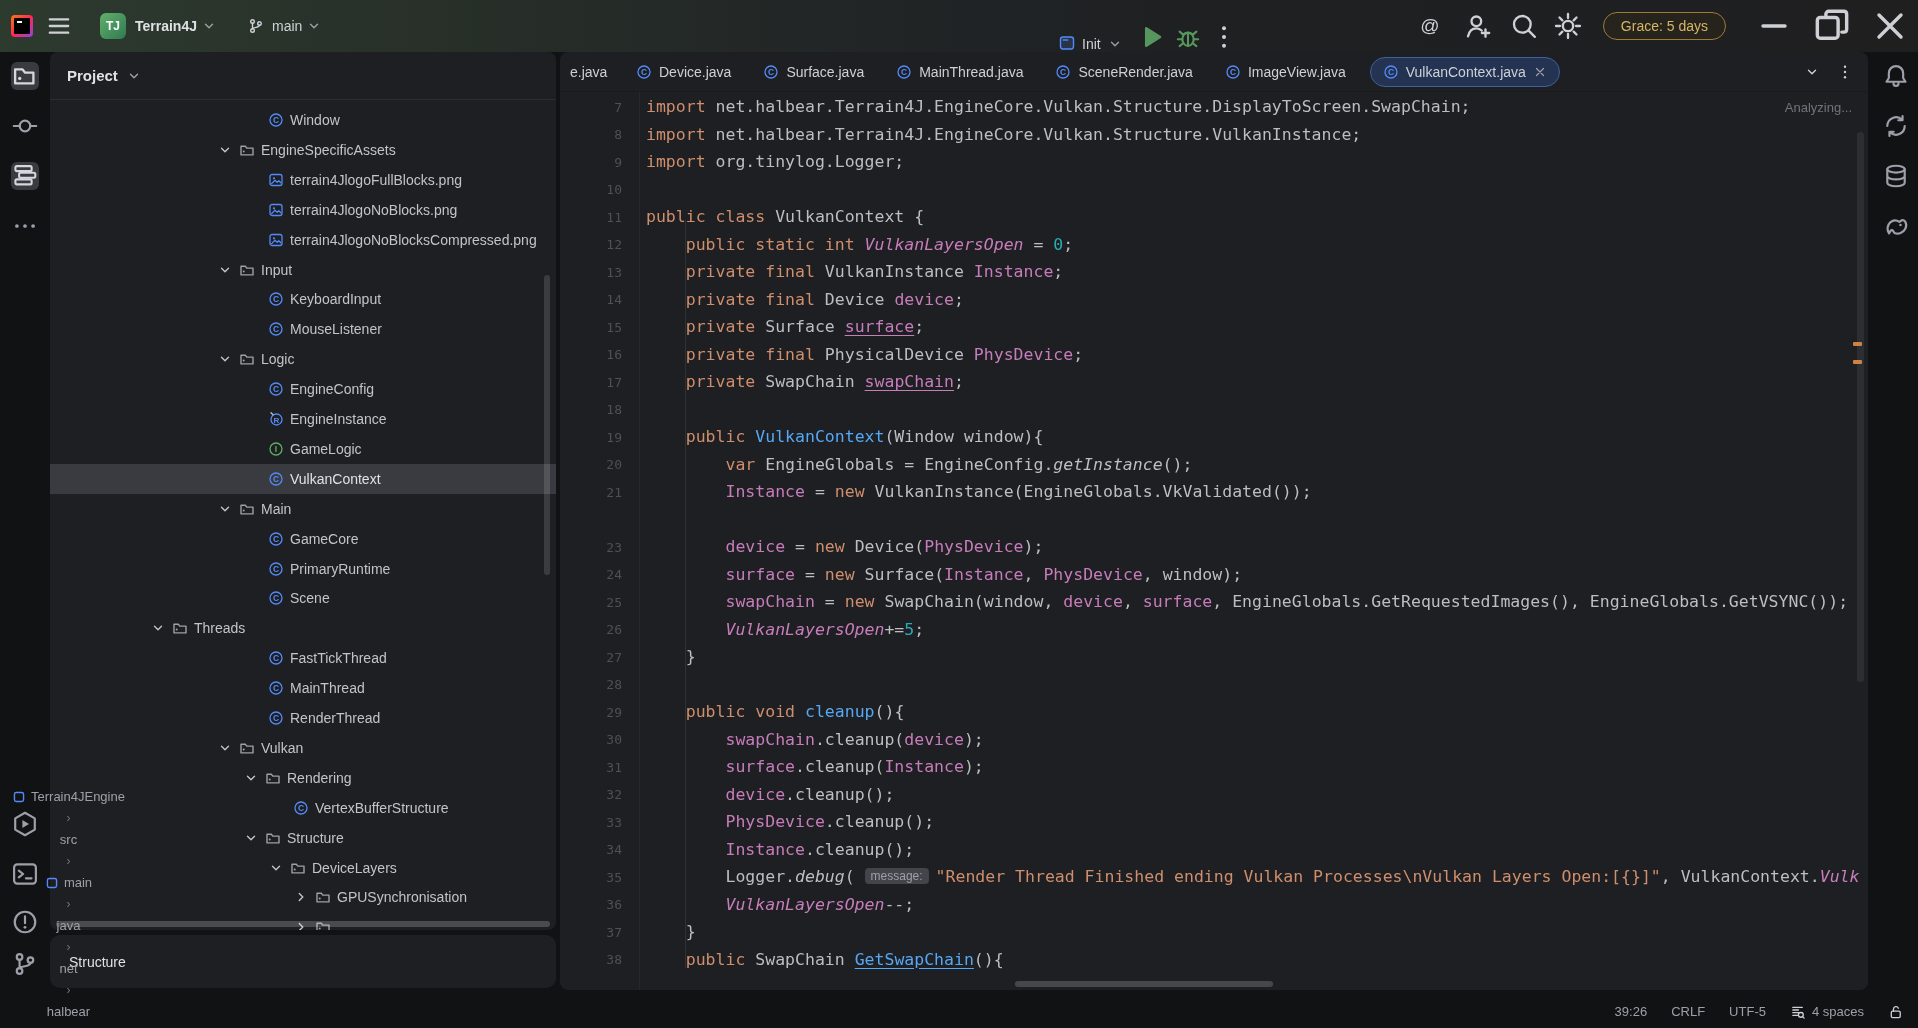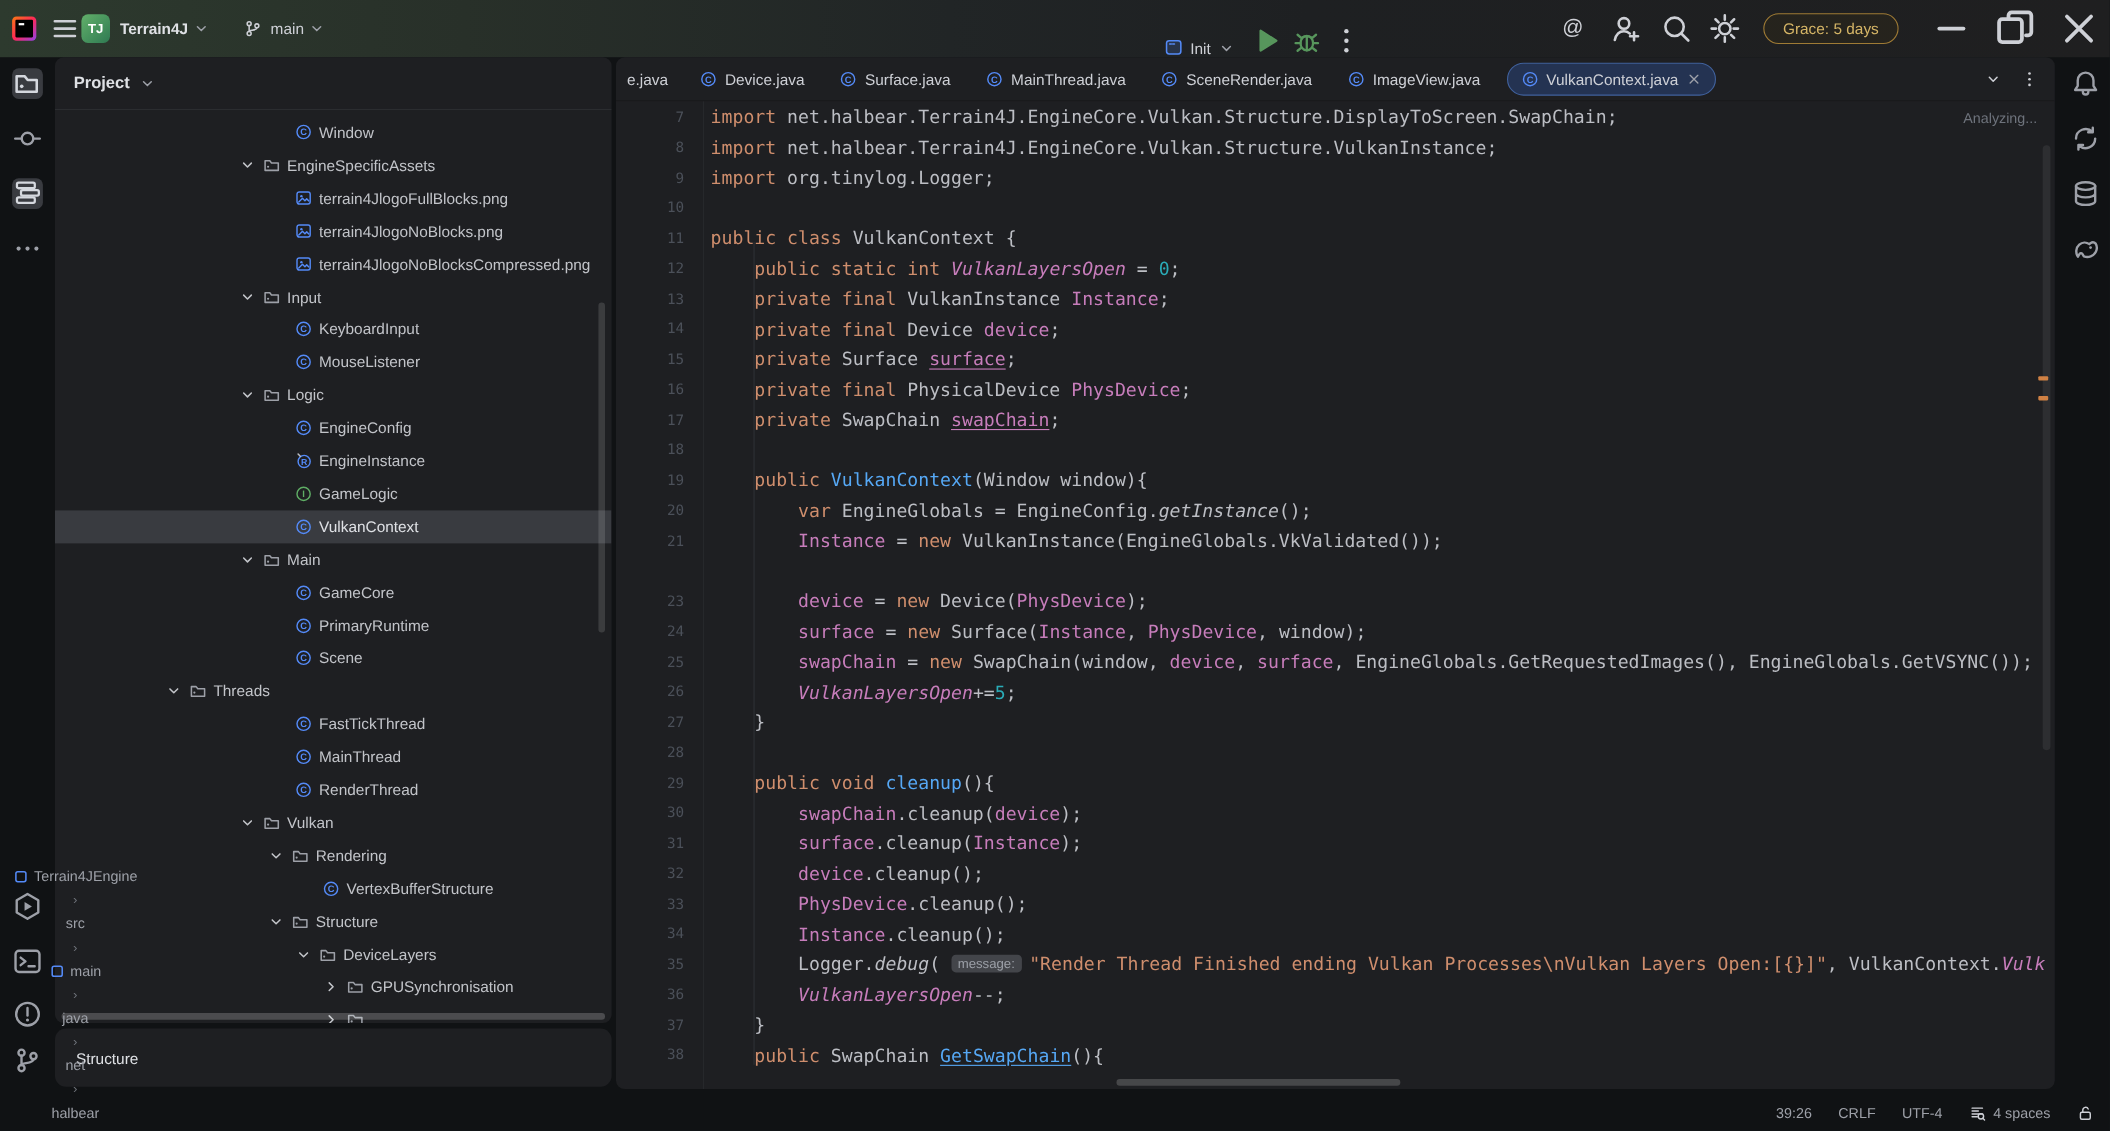--- a/index.html
+++ b/index.html
@@ -89,21 +89,21 @@
 </head>
 <body>
 
 <div class="header">
   <span class="logo"></span>
   <span class="hbtn" style="margin-left:11px">
       <svg viewBox="0 0 18 18" fill="none" stroke="currentColor" stroke-width="1.4" stroke-linecap="round" stroke-linejoin="round">
         <path d="M3.5 5h11M3.5 9h11M3.5 13h11"></path>
       </svg>
     </span>
-  <span class="tjbadge" style="">TJ</span>
+  <span class="tjbadge" style="margin-left:26px">TJ</span>
   <span class="ptitle">Terrain4J</span>
   <span class="icon i16" style="color:#9da0a8">
       <svg viewBox="0 0 16 16" fill="none" stroke="currentColor" stroke-width="1.4" stroke-linecap="round" stroke-linejoin="round">
         <path d="M4.5 6.3 8 9.8 11.5 6.3"></path>
       </svg>
     </span>
   <span class="icon i18" style="margin-left:30px">
       <svg viewBox="0 0 18 18" fill="none" stroke="currentColor" stroke-width="1.4" stroke-linecap="round" stroke-linejoin="round">
         <circle cx="5.5" cy="4.5" r="1.8"></circle>
         <circle cx="5.5" cy="13.5" r="1.8"></circle>
@@ -855,21 +855,21 @@
             <circle cx="8" cy="8" r="6" stroke="#e5654f" stroke-width="1.3"></circle>
             <text x="8" y="11" font-size="8.5" font-weight="bold" fill="#e5654f" stroke="none" text-anchor="middle" font-family="Liberation Sans,sans-serif">m</text>
           </svg>
         </span>
         <span>GetSwapChain</span>
       </span>
     </div>
   <div class="sright">
     <span class="sitem">39:26</span>
     <span class="sitem">CRLF</span>
-    <span class="sitem">UTF-4</span>
+    <span class="sitem">UTF-5</span>
     <span class="sitem">
       <span class="icon i16">
           <svg viewBox="0 0 17 17" fill="none" stroke="currentColor" stroke-width="1.4" stroke-linecap="round" stroke-linejoin="round">
             <path d="M3 3.6h10M3 6.4h6M3 9.2h10M3 12h5"></path>
             <circle cx="11.5" cy="11.5" r="2.6"></circle>
             <path d="M13.4 13.4l1.6 1.6"></path>
           </svg>
         </span>
       <span>4 spaces</span>
     </span>

